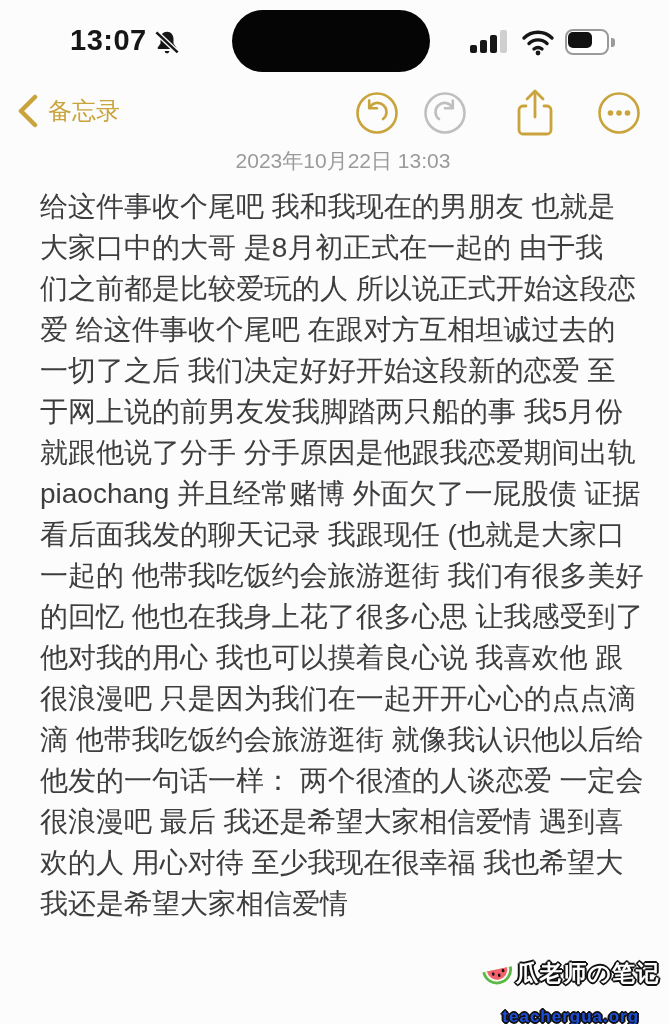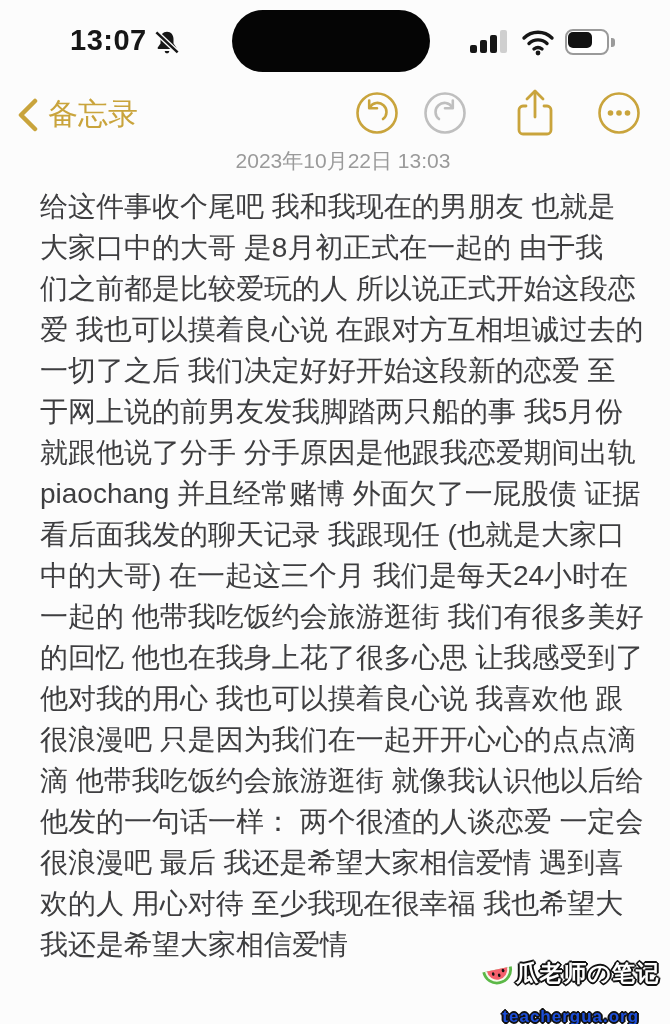--- a/index.html
+++ b/index.html
@@ -43,21 +43,21 @@
     position:absolute;right:2px;top:9px;width:4px;height:9px;
     background:#9a9a9a;border-radius:0 3px 3px 0;
   }
   
   .navbar{position:absolute;top:88px;left:0;width:670px;height:58px;}
   .back{
     position:absolute;left:16px;top:6px;display:flex;align-items:center;
     color:#C9A43C;cursor:pointer;
   }
   .back .chev{width:24px;height:34px;margin-right:8px;}
-  .back .lbl{font-size:30px;}
+  .back .lbl{font-size:24px;}
   .navicon{position:absolute;top:2px;width:46px;height:46px;color:#C9A43C;cursor:pointer;}
   .navicon-undo{left:354px;}
   
   .datestamp{
     position:absolute;top:147px;left:8px;width:670px;
     text-align:center;font-size:21px;color:#9A9A9A;
   }
   .note-body{
     position:absolute;top:186px;left:0;width:670px;height:790px;
     padding:0 34px 0 40px;overflow:hidden;
@@ -165,27 +165,26 @@
       </svg>
     </div>
   </div>
 
   <div class="datestamp">2023年10月22日 13:03</div>
 
   <div class="note-body">
       <div class="note-line">给这件事收个尾吧 我和我现在的男朋友 也就是</div>
       <div class="note-line">大家口中的大哥 是8月初正式在一起的 由于我</div>
       <div class="note-line">们之前都是比较爱玩的人 所以说正式开始这段恋</div>
-      <div class="note-line">爱 我也可以摸着良心说 在跟对方互相坦诚过去的</div>
+      <div class="note-line">爱 给这件事收个尾吧 在跟对方互相坦诚过去的</div>
       <div class="note-line">一切了之后 我们决定好好开始这段新的恋爱 至</div>
       <div class="note-line">于网上说的前男友发我脚踏两只船的事 我5月份</div>
       <div class="note-line">就跟他说了分手 分手原因是他跟我恋爱期间出轨</div>
       <div class="note-line">piaochang 并且经常赌博 外面欠了一屁股债 证据</div>
       <div class="note-line">看后面我发的聊天记录 我跟现任 (也就是大家口</div>
-      <div class="note-line">中的大哥) 在一起这三个月 我们是每天24小时在</div>
       <div class="note-line">一起的 他带我吃饭约会旅游逛街 我们有很多美好</div>
       <div class="note-line">的回忆 他也在我身上花了很多心思 让我感受到了</div>
       <div class="note-line">他对我的用心 我也可以摸着良心说 我喜欢他 跟</div>
       <div class="note-line">很浪漫吧 只是因为我们在一起开开心心的点点滴</div>
       <div class="note-line">滴 他带我吃饭约会旅游逛街 就像我认识他以后给</div>
       <div class="note-line">他发的一句话一样： 两个很渣的人谈恋爱 一定会</div>
       <div class="note-line">很浪漫吧 最后 我还是希望大家相信爱情 遇到喜</div>
       <div class="note-line">欢的人 用心对待 至少我现在很幸福 我也希望大</div>
       <div class="note-line">我还是希望大家相信爱情</div>
     </div>

